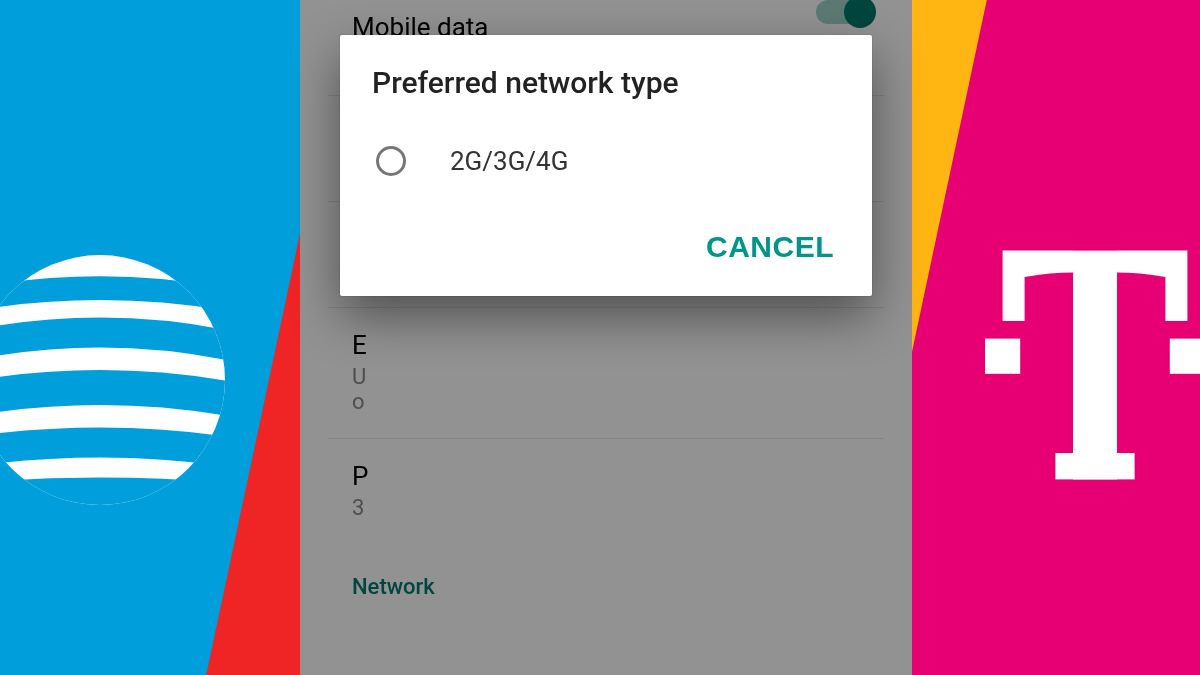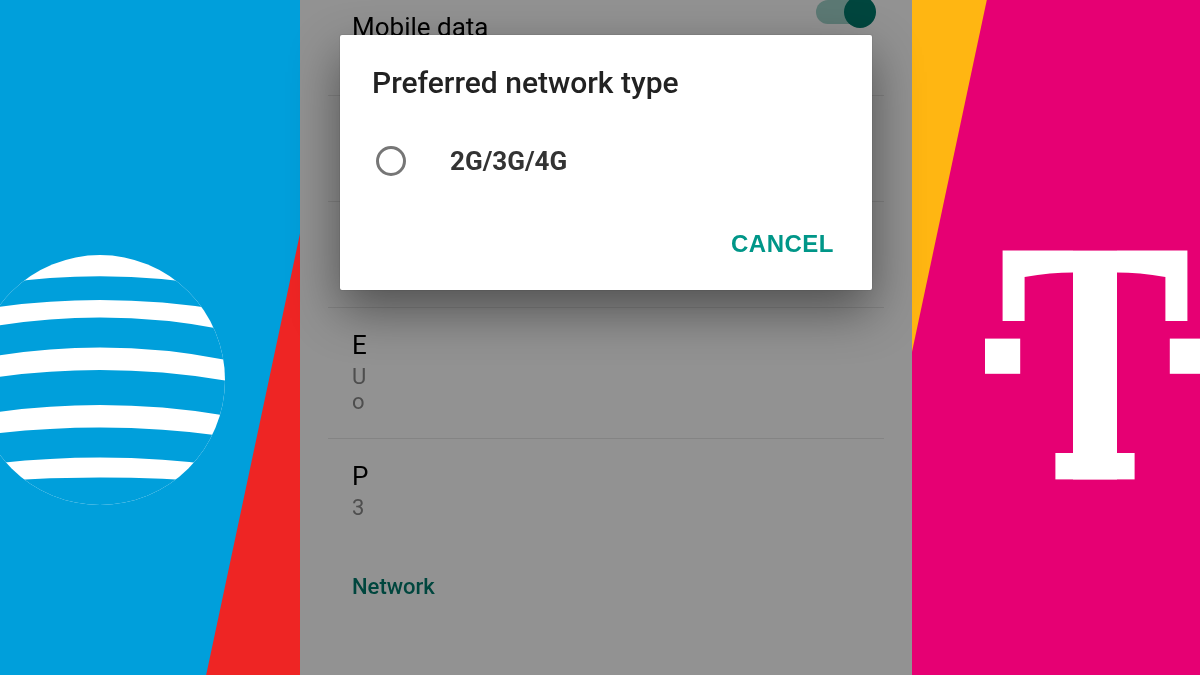--- a/index.html
+++ b/index.html
@@ -148,29 +148,28 @@
     position:absolute;
     left:50%; top:50%;
     width:14px; height:14px;
     margin-left:-7px; margin-top:-7px;
     border-radius:50%;
     background:#009688;
   }
   .opt-label {
     font-size: 26px;
     color:#333;
-    font-weight:bold;
   }
   .dialog-actions{
     display:flex;
     justify-content:flex-end;
     padding: 26px 26px 8px;
   }
   .btn-cancel{
-    font-size: 24px;
+    font-size: 30px;
     font-weight:600;
     letter-spacing: 0.5px;
     color:#009688;
     background:none;
     border:none;
     cursor:pointer;
     padding:8px 12px;
   }
 </style>
 </head>

